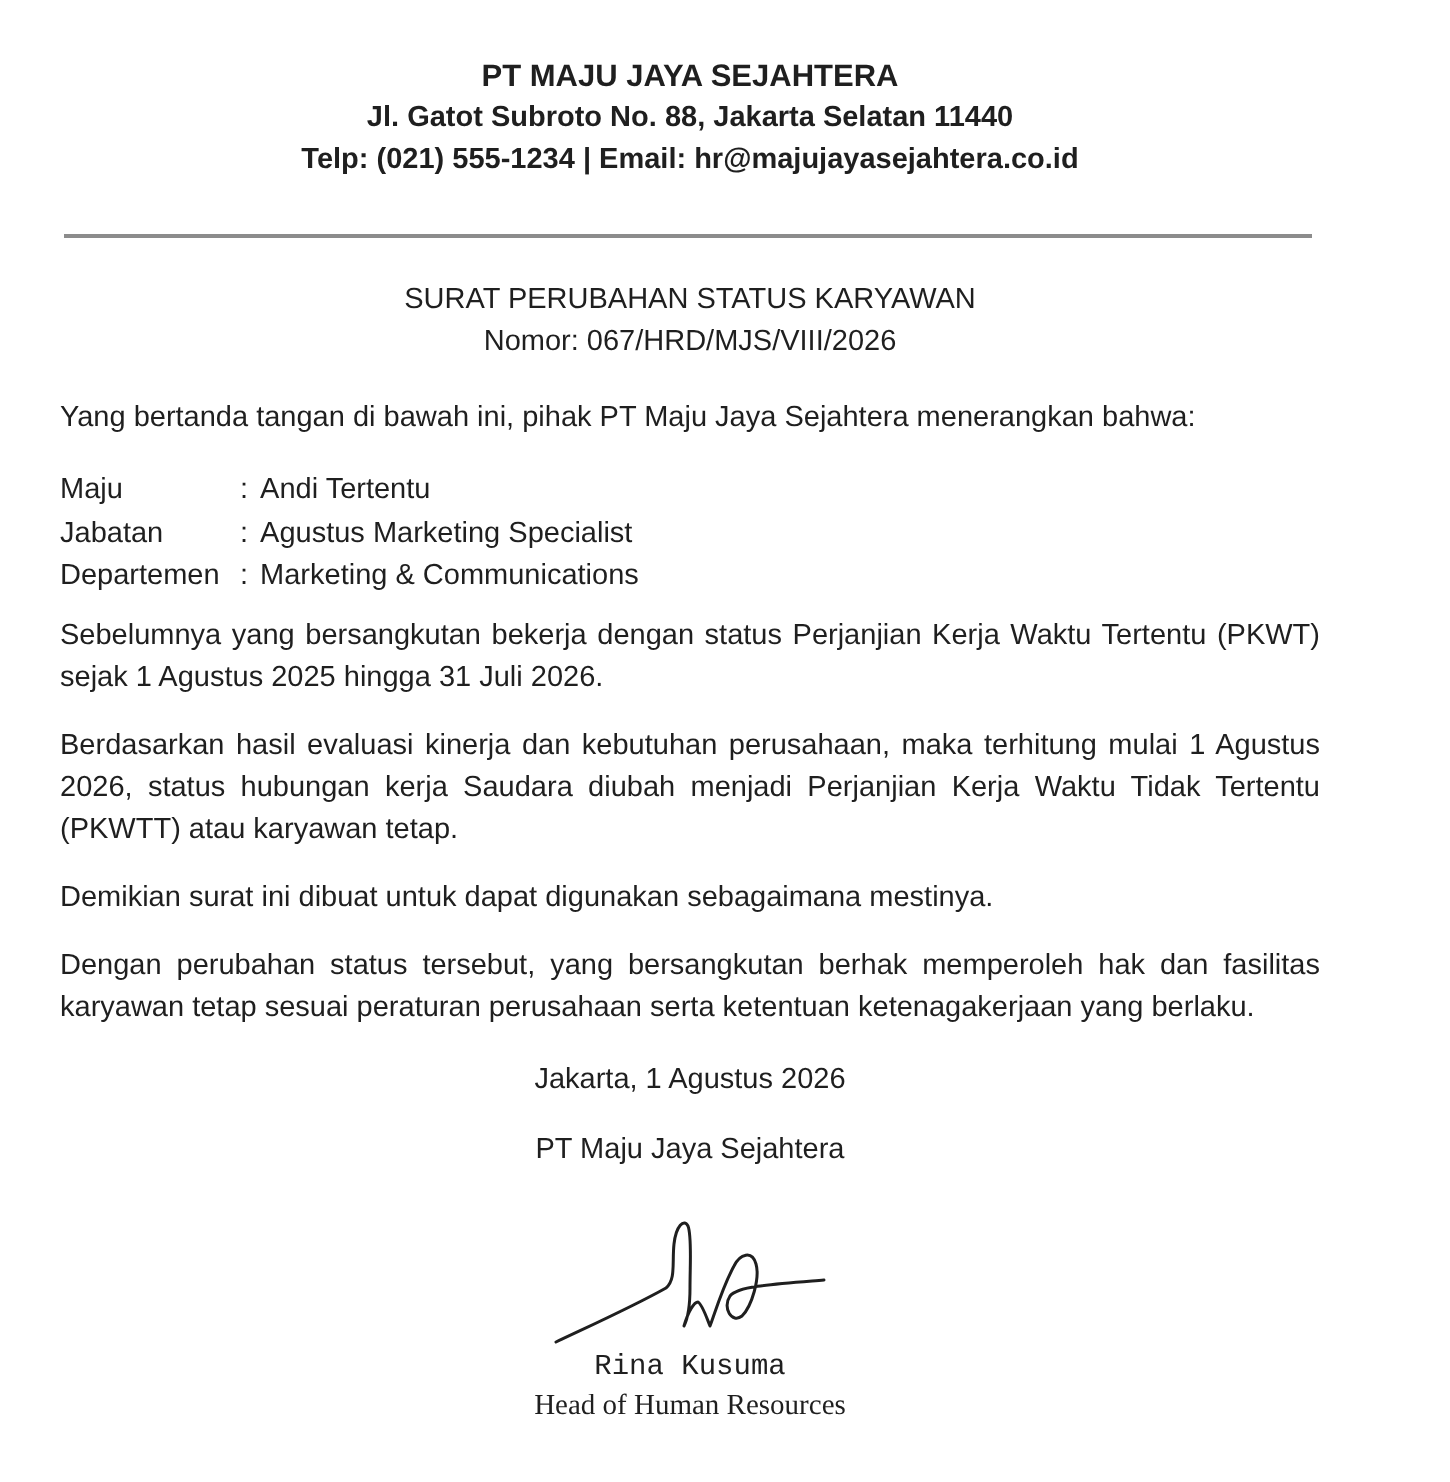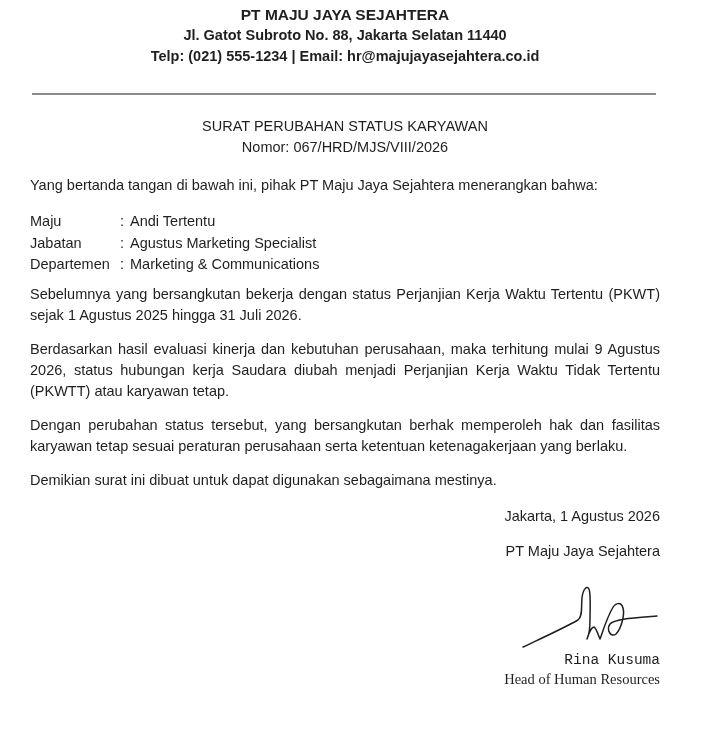--- a/index.html
+++ b/index.html
@@ -6,42 +6,42 @@
   html, body { background: #ffffff; }
   .page {
     position: relative;
     width: 725px;
     height: 741px;
     background: #ffffff;
     font-family: "Liberation Sans", "DejaVu Sans", sans-serif;
     color: #1f1f1f;
     font-size: 14.5px;
     line-height: 21px;
-    padding: 4px 65px 0 30px;
+    padding: 28px 65px 0 30px;
     overflow: hidden;
   }
   .letterhead { text-align: center; font-weight: bold; }
   .letterhead .company-name { font-size: 15.5px; }
   .divider {
     height: 2px;
     background: #8c8c8c;
     border: none;
     margin-top: 26px;
     margin-left: 2px;
     width: 624px;
   }
   .title-block { text-align: center; font-weight: normal; margin-top: 21px; }
   .opening { margin-top: 17px; }
   .info-table { margin-top: 15px; line-height: 21.5px; }
   .info-row { display: flex; }
   .info-label { width: 90px; flex: none; }
   .info-sep { flex: none; margin-right: 6px; }
   p.body-par { text-align: justify; margin-top: 13px; }
   p.first-par { margin-top: 8px; }
-  .closing { text-align: right; }
+  .closing { text-align: center; }
   .closing .place-date { margin-top: 15px; }
   .closing .company { margin-top: 14px; }
   .closing .signature-wrap { margin-top: 21px; }
   .closing .signature-wrap svg { display: inline-block; vertical-align: top; }
   .closing .signer-name { line-height: 19px; font-family: Liberation Mono, monospace; }
   .closing .signer-title { line-height: 19px; font-family: Liberation Serif, serif; }
 </style>
 </head>
 <body>
 
@@ -74,23 +74,23 @@
       <span class="info-value">Agustus Marketing Specialist</span>
     </div>
     <div class="info-row">
       <span class="info-label">Departemen</span>
       <span class="info-sep">:</span>
       <span class="info-value">Marketing &amp; Communications</span>
     </div>
   </div>
 
   <p class="body-par first-par">Sebelumnya yang bersangkutan bekerja dengan status Perjanjian Kerja Waktu Tertentu (PKWT) sejak 1 Agustus 2025 hingga 31 Juli 2026.</p>
-  <p class="body-par">Berdasarkan hasil evaluasi kinerja dan kebutuhan perusahaan, maka terhitung mulai 9 Agustus 2026, status hubungan kerja Saudara diubah menjadi Perjanjian Kerja Waktu Tidak Tertentu (PKWTT) atau karyawan tetap.</p>
+  <p class="body-par">Berdasarkan hasil evaluasi kinerja dan kebutuhan perusahaan, maka terhitung mulai 1 Agustus 2026, status hubungan kerja Saudara diubah menjadi Perjanjian Kerja Waktu Tidak Tertentu (PKWTT) atau karyawan tetap.</p>
+  <p class="body-par">Demikian surat ini dibuat untuk dapat digunakan sebagaimana mestinya.</p>
   <p class="body-par">Dengan perubahan status tersebut, yang bersangkutan berhak memperoleh hak dan fasilitas karyawan tetap sesuai peraturan perusahaan serta ketentuan ketenagakerjaan yang berlaku.</p>
-  <p class="body-par">Demikian surat ini dibuat untuk dapat digunakan sebagaimana mestinya.</p>
 
   <div class="closing">
     <div class="place-date">Jakarta, 1 Agustus 2026</div>
     <div class="company">PT Maju Jaya Sejahtera</div>
     <div class="signature-wrap">
       <svg width="140" height="68" viewBox="0 0 140 68" aria-hidden="true">
         <path d="M 3 64
                  C 22 55, 42 46, 58 37
                  C 63 33, 61 24, 62 15
                  C 63 6, 67 2, 69 6

